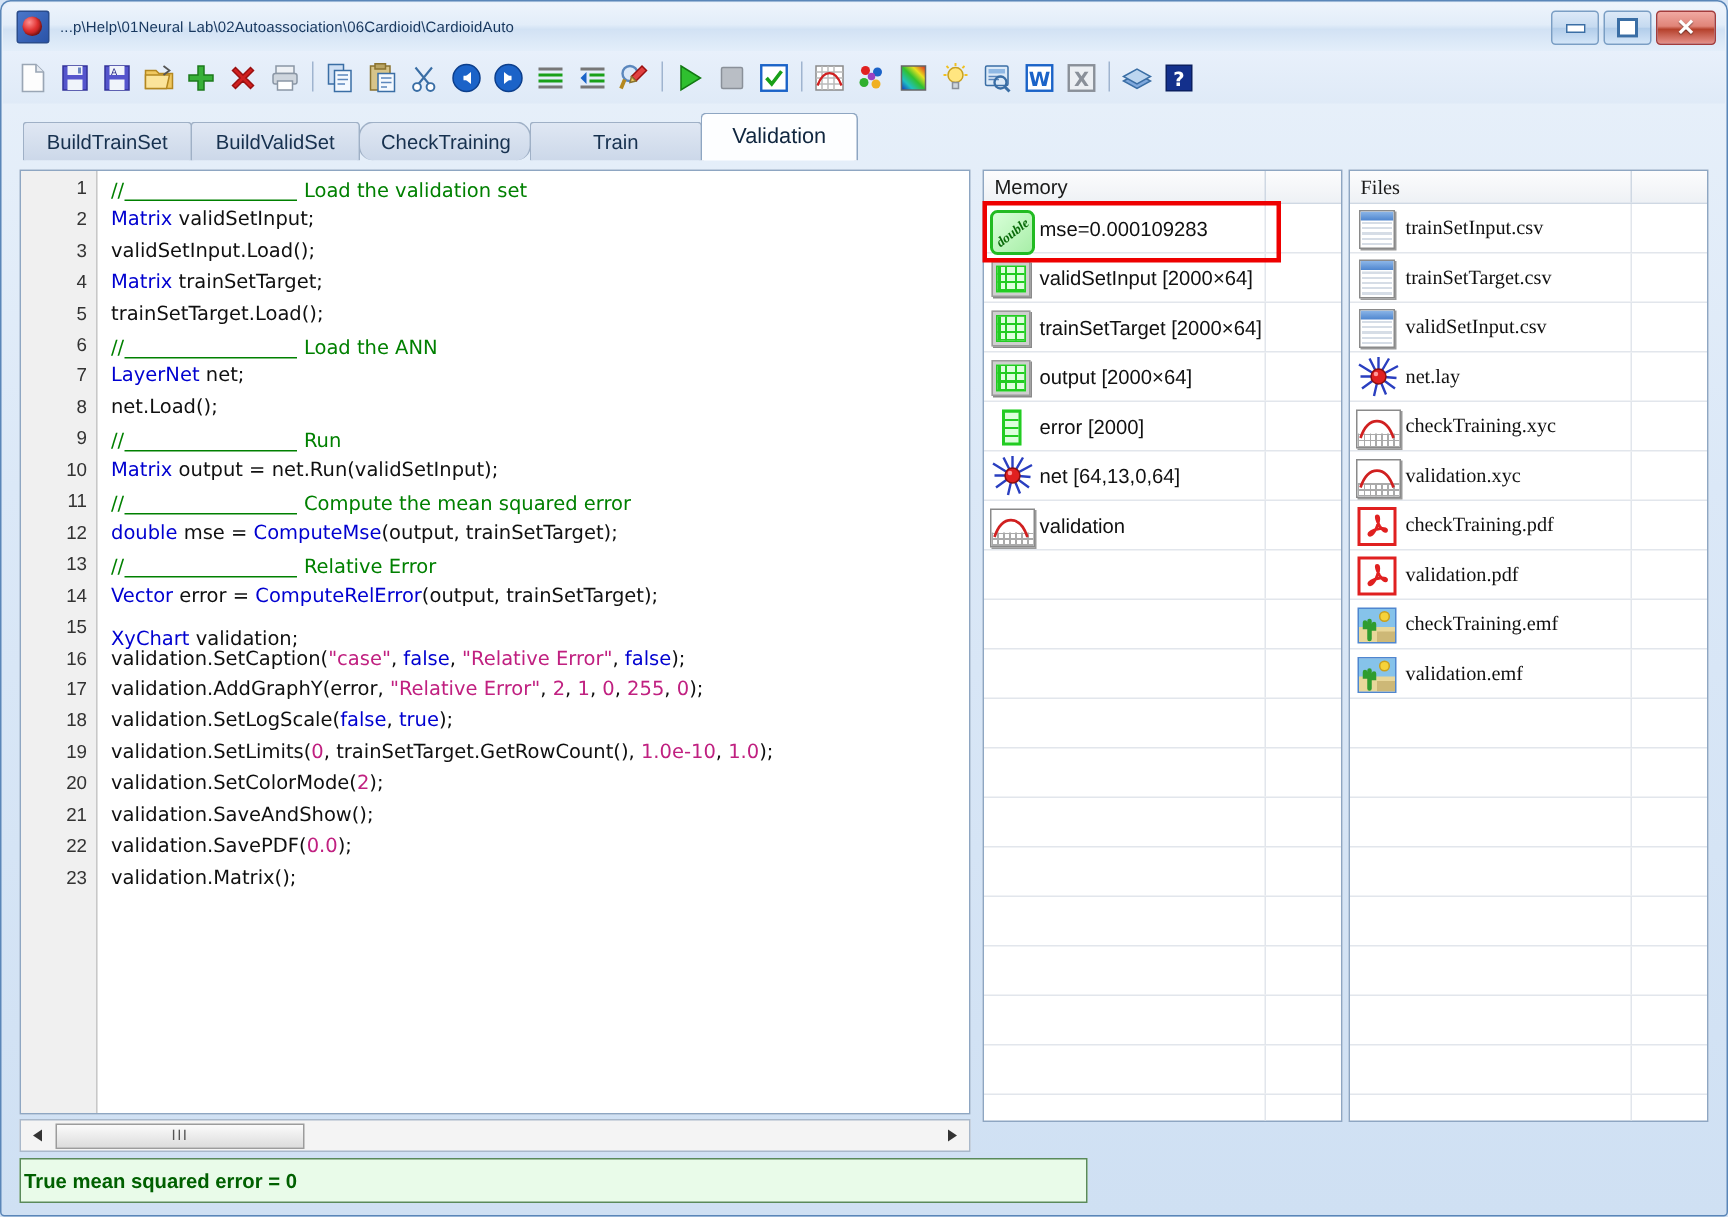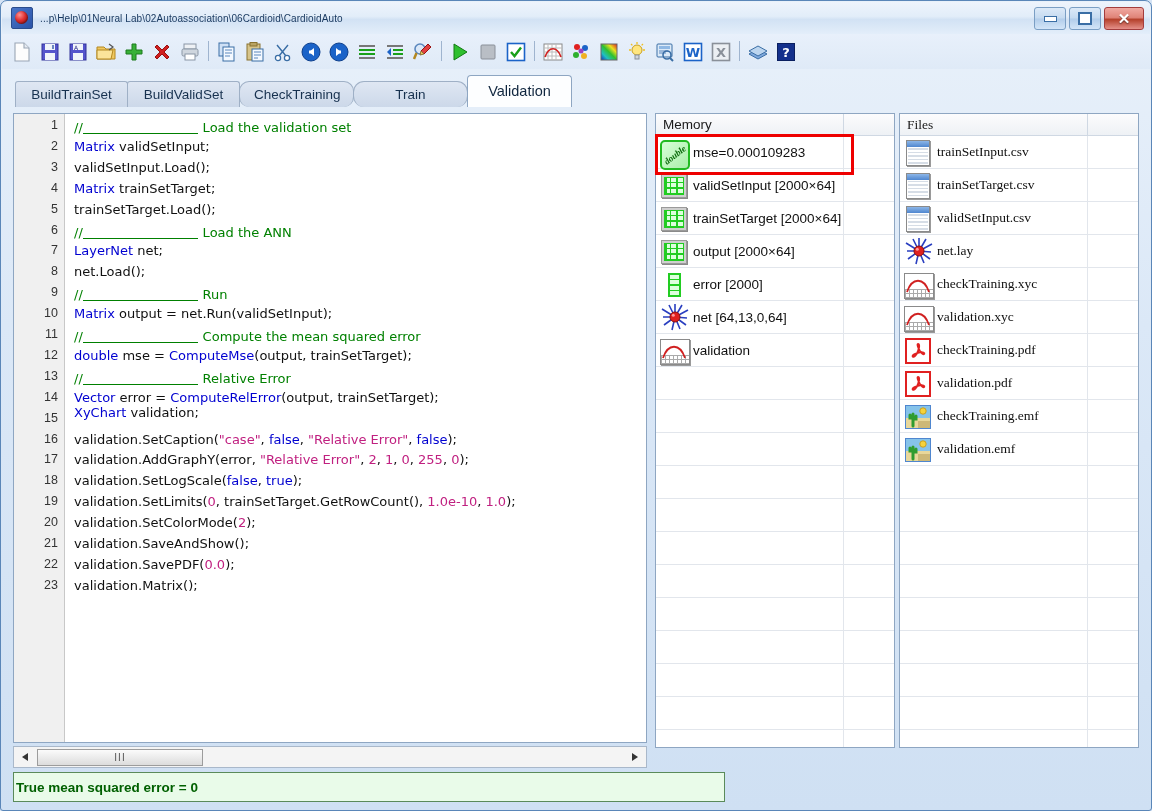--- a/index.html
+++ b/index.html
@@ -498,21 +498,21 @@
           <text x="11" y="16" font-size="13" font-weight="bold" fill="#fff" text-anchor="middle" font-family="DejaVu Sans">?</text>
         </svg>
     </div>
   </div>
 
   <div class="tabbar">
     <div class="tabs" id="tabs-host">
         <div class="tab" style="width: 113px;"><span>BuildTrainSet</span></div>
         <div class="tab" style="width: 113px;"><span>BuildValidSet</span></div>
         <div class="tab" style="width: 115px; border-radius: 10px;"><span>CheckTraining</span></div>
-        <div class="tab" style="width: 115px; border-radius: 11px;"><span>Train</span></div>
+        <div class="tab" style="width: 115px;"><span>Train</span></div>
         <div class="tab active" style="width: 105px;"><span>Validation</span></div>
       </div>
   </div>
 
   <div class="content">
 
     <div class="editor-wrap">
       <div class="gutter">
           <div class="ln" style="top: 4px;">1</div>
           <div class="ln" style="top: 24.9px;">2</div>
@@ -546,21 +546,21 @@
           <div class="cl" style="top: 87.6px;"><span>trainSetTarget.Load();</span></div>
           <div class="cl" style="top: 108.5px;"><span class="cm">//</span><span class="cm"><span class="rule">&nbsp;&nbsp;&nbsp;&nbsp;&nbsp;&nbsp;&nbsp;&nbsp;&nbsp;&nbsp;&nbsp;&nbsp;&nbsp;&nbsp;&nbsp;&nbsp;&nbsp;&nbsp;&nbsp;&nbsp;&nbsp;&nbsp;&nbsp;&nbsp;&nbsp;&nbsp;&nbsp;&nbsp;</span></span><span class="cm"> Load the ANN</span></div>
           <div class="cl" style="top: 129.4px;"><span class="k">LayerNet</span><span> net;</span></div>
           <div class="cl" style="top: 150.3px;"><span>net.Load();</span></div>
           <div class="cl" style="top: 171.2px;"><span class="cm">//</span><span class="cm"><span class="rule">&nbsp;&nbsp;&nbsp;&nbsp;&nbsp;&nbsp;&nbsp;&nbsp;&nbsp;&nbsp;&nbsp;&nbsp;&nbsp;&nbsp;&nbsp;&nbsp;&nbsp;&nbsp;&nbsp;&nbsp;&nbsp;&nbsp;&nbsp;&nbsp;&nbsp;&nbsp;&nbsp;&nbsp;</span></span><span class="cm"> Run</span></div>
           <div class="cl" style="top: 213px;"><span class="cm">//</span><span class="cm"><span class="rule">&nbsp;&nbsp;&nbsp;&nbsp;&nbsp;&nbsp;&nbsp;&nbsp;&nbsp;&nbsp;&nbsp;&nbsp;&nbsp;&nbsp;&nbsp;&nbsp;&nbsp;&nbsp;&nbsp;&nbsp;&nbsp;&nbsp;&nbsp;&nbsp;&nbsp;&nbsp;&nbsp;&nbsp;</span></span><span class="cm"> Compute the mean squared error</span></div>
           <div class="cl" style="top: 192.1px;"><span class="k">Matrix</span><span> output = net.Run(validSetInput);</span></div>
           <div class="cl" style="top: 233.9px;"><span class="k">double</span><span> mse = </span><span class="fn">ComputeMse</span><span>(output, trainSetTarget);</span></div>
           <div class="cl" style="top: 254.8px;"><span class="cm">//</span><span class="cm"><span class="rule">&nbsp;&nbsp;&nbsp;&nbsp;&nbsp;&nbsp;&nbsp;&nbsp;&nbsp;&nbsp;&nbsp;&nbsp;&nbsp;&nbsp;&nbsp;&nbsp;&nbsp;&nbsp;&nbsp;&nbsp;&nbsp;&nbsp;&nbsp;&nbsp;&nbsp;&nbsp;&nbsp;&nbsp;</span></span><span class="cm"> Relative Error</span></div>
           <div class="cl" style="top: 275.7px;"><span class="k">Vector</span><span> error = </span><span class="fn">ComputeRelError</span><span>(output, trainSetTarget);</span></div>
-          <div class="cl" style="top: 291px;"><span class="k">XyChart</span><span> validation;</span></div>
+          <div class="cl" style="top: 305px;"><span class="k">XyChart</span><span> validation;</span></div>
           <div class="cl" style="top: 317.5px;"><span>validation.SetCaption(</span><span class="st">"case"</span><span>, </span><span class="k">false</span><span>, </span><span class="st">"Relative Error"</span><span>, </span><span class="k">false</span><span>);</span></div>
           <div class="cl" style="top: 338.4px;"><span>validation.AddGraphY(error, </span><span class="st">"Relative Error"</span><span>, </span><span class="num">2</span><span>, </span><span class="num">1</span><span>, </span><span class="num">0</span><span>, </span><span class="num">255</span><span>, </span><span class="num">0</span><span>);</span></div>
           <div class="cl" style="top: 359.3px;"><span>validation.SetLogScale(</span><span class="k">false</span><span>, </span><span class="k">true</span><span>);</span></div>
           <div class="cl" style="top: 380.2px;"><span>validation.SetLimits(</span><span class="num">0</span><span>, trainSetTarget.GetRowCount(), </span><span class="num">1.0e-10</span><span>, </span><span class="num">1.0</span><span>);</span></div>
           <div class="cl" style="top: 401.1px;"><span>validation.SetColorMode(</span><span class="num">2</span><span>);</span></div>
           <div class="cl" style="top: 422px;"><span>validation.SaveAndShow();</span></div>
           <div class="cl" style="top: 442.9px;"><span>validation.SavePDF(</span><span class="num">0.0</span><span>);</span></div>
           <div class="cl" style="top: 463.8px;"><span>validation.Matrix();</span></div>
         </div>
     </div>

